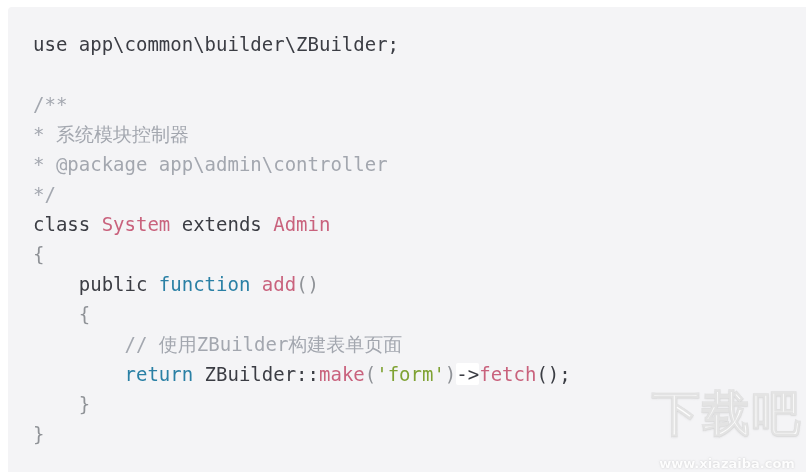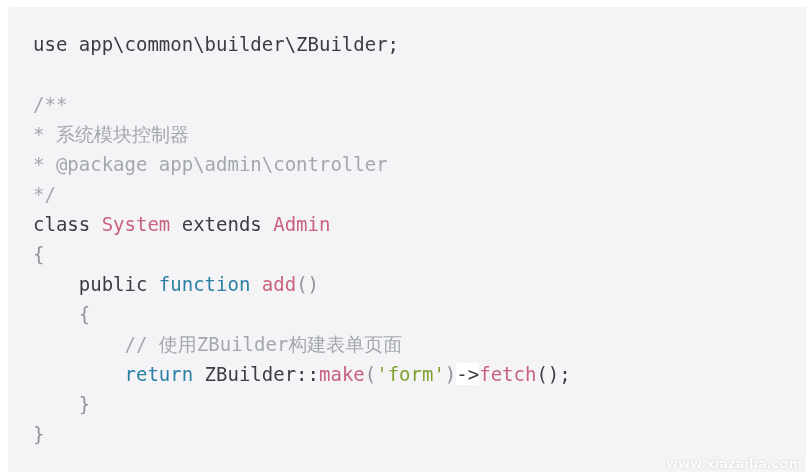--- a/index.html
+++ b/index.html
@@ -61,32 +61,34 @@
   .wm-title {
     font-family: "DejaVu Sans", "Liberation Sans", sans-serif;
     font-size: 48px;
     font-weight: bold;
     letter-spacing: 2px;
     color: rgba(255,255,255,0.92);
     -webkit-text-stroke: 1px rgba(205,205,205,0.55);
     text-shadow: 0 1px 2px rgba(160,160,160,0.25);
   }
   .wm-url {
-    margin-top: 4px;
+    margin-top: 20px;
     font-family: "DejaVu Sans", "Liberation Sans", sans-serif;
     font-size: 13px;
     font-weight: bold;
     color: rgba(255,255,255,0.95);
     text-shadow: 0 0 2px rgba(170,170,170,0.6);
+    text-align: center;
   }
 </style>
 </head>
 <body>
 
 <div class="page">
   <div class="code-panel">
     <pre class="code-content"><div class="code-line"><span class="tok-plain">use app\common\builder\ZBuilder;</span></div><div class="code-line"> </div><div class="code-line"><span class="tok-comment">/**</span></div><div class="code-line"><span class="tok-comment">* 系统模块控制器</span></div><div class="code-line"><span class="tok-comment">* @package app\admin\controller</span></div><div class="code-line"><span class="tok-comment">*/</span></div><div class="code-line"><span class="tok-plain">class </span><span class="tok-class">System</span><span class="tok-plain"> extends </span><span class="tok-class">Admin</span></div><div class="code-line"><span class="tok-punct">{</span></div><div class="code-line"><span class="tok-plain">    public </span><span class="tok-keyword">function</span><span class="tok-plain"> </span><span class="tok-class">add</span><span class="tok-punct">()</span></div><div class="code-line"><span class="tok-punct">    {</span></div><div class="code-line"><span class="tok-comment">        // 使用ZBuilder构建表单页面</span></div><div class="code-line"><span class="tok-plain">        </span><span class="tok-keyword">return</span><span class="tok-plain"> ZBuilder::</span><span class="tok-class">make</span><span class="tok-punct">(</span><span class="tok-string">'form'</span><span class="tok-punct">)</span><span class="tok-arrow">-&gt;</span><span class="tok-class">fetch</span><span class="tok-plain">();</span></div><div class="code-line"><span class="tok-punct">    }</span></div><div class="code-line"><span class="tok-punct">}</span></div></pre>
   </div>
 
   <div class="watermark">
+    <div class="wm-title">下载吧</div>
     <div class="wm-url">www.xiazaiba.com</div>
   </div>
 </div>
 
 </body></html>

